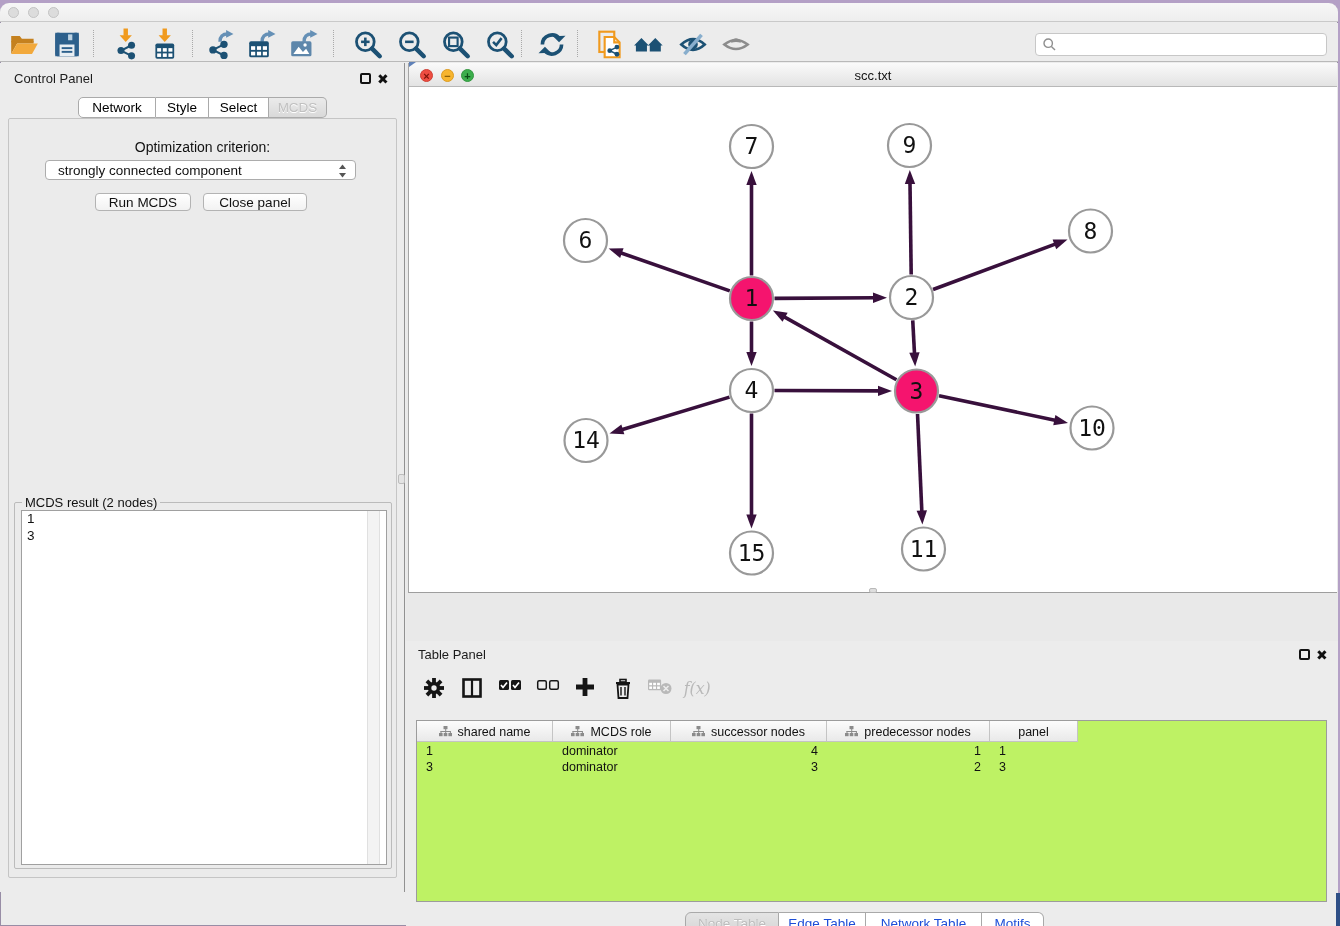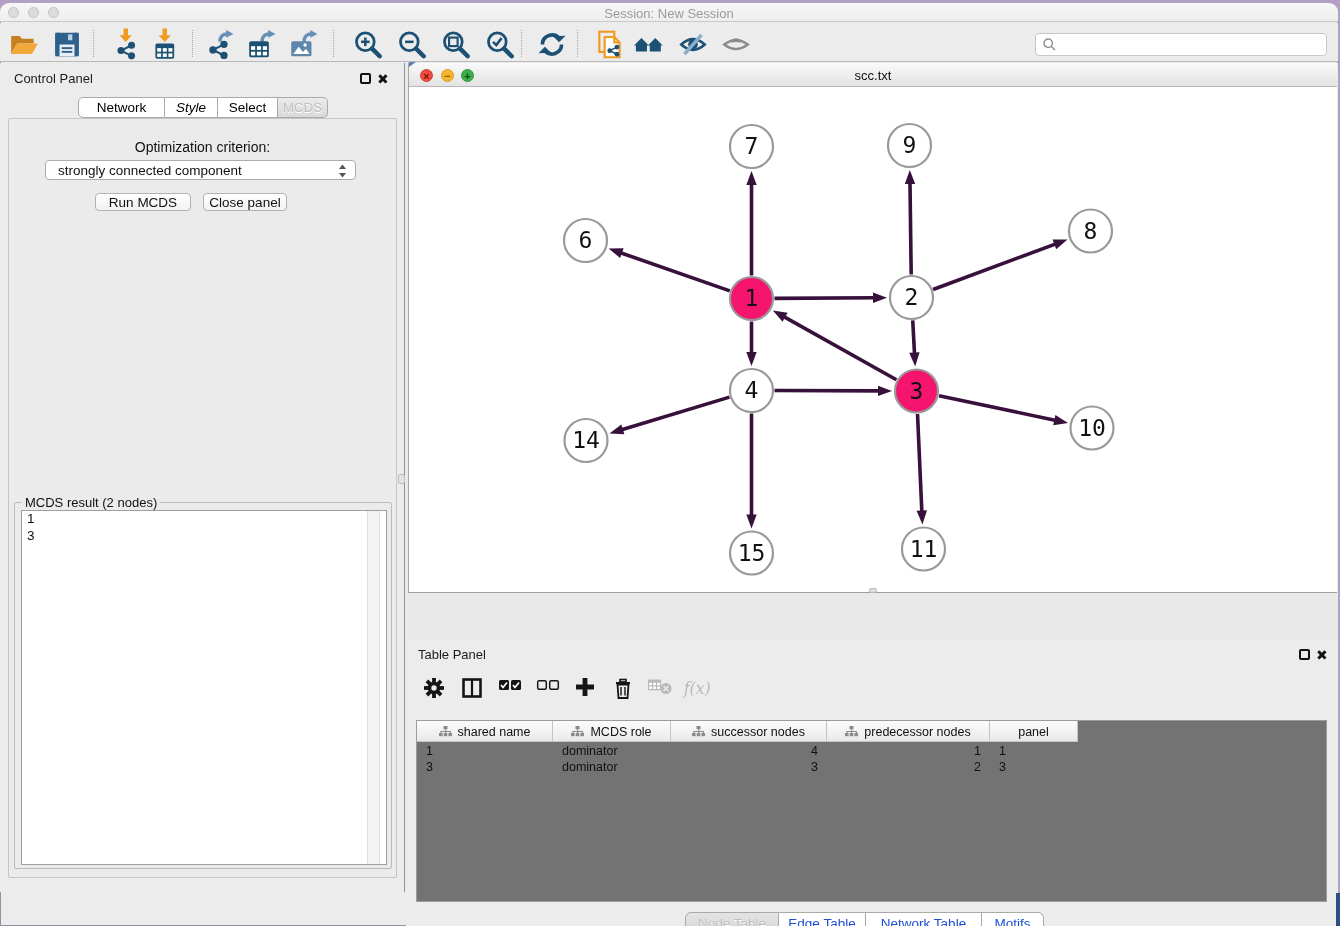--- a/index.html
+++ b/index.html
@@ -117,21 +117,21 @@
   .net-title { position:absolute; left:0; right:0; top:5px; text-align:center; font-size:13px; color:#111; }
   .light { position:absolute; top:6px; width:13px; height:13px; border-radius:50%; font-size:11px; line-height:13px; text-align:center; font-weight:bold; }
   .net-canvas { position:absolute; left:0; top:25px; width:928px; height:504px; background:#fff; }
   .canvas-handle { position:absolute; left:460px; bottom:-1px; width:8px; height:5px;
     background:#dedede; border:1px solid #b9b9b9; border-radius:2px; }
   .blue-corner { position:absolute; left:0px; top:-1px; width:9px; height:6px; }
 
   
   .table-panel { position:absolute; left:0px; top:532px; width:1004px; height:297px; background:#ececec;margin-top:46px; }
   .tp-toolbar-icon { position:absolute; top:36px; width:30px; height:30px; display:flex; justify-content:center; }
-  .data-table { position:absolute; left:10px; top:79px; width:911px; height:182px; background:#737373; border:1px solid #9c9c9c; overflow:hidden; }
+  .data-table { position:absolute; left:10px; top:79px; width:911px; height:182px; background:#bef264; border:1px solid #9c9c9c; overflow:hidden; }
   .dt-header { position:absolute; left:0; top:0; height:21px; display:flex;
     background:linear-gradient(#fcfcfc,#e9e9e9); border-bottom:1px solid #c4c4c4; }
   .dt-hcell { height:21px; display:flex; align-items:center; justify-content:center;
     border-right:1px solid #c4c4c4; font-size:12.5px; color:#111; gap:6px; }
   .dt-row { position:absolute; left:0; height:16px; display:flex; }
   .dt-cell { font-size:12.5px; color:#111; line-height:16px; white-space:nowrap; overflow:hidden; }
 
   .bottom-tabs { position:absolute; left:279px; top:271px; height:22px; display:flex; }
   .btab { height:22px; background:#fff; border:1px solid #a9a9a9; border-left:none;
     font-size:13.5px; color:#1d4ed8; display:flex; align-items:center; justify-content:center; }
@@ -154,21 +154,20 @@
 </style>
 </head>
 <body>
 
 <div class="app-window">
 
   <div class="titlebar">
     <div class="tl-dot" style="left:8px"></div>
     <div class="tl-dot" style="left:28px"></div>
     <div class="tl-dot" style="left:48px"></div>
-    <div class="title">Session: New Session</div>
   </div>
 
   <div class="toolbar" id="main-toolbar">
     <div class="searchbox">
       <svg width="15" height="15" viewBox="0 0 15 15">
         <circle cx="6.2" cy="6.2" r="4.2" fill="none" stroke="#8e8e8e" stroke-width="1.4"></circle>
         <line x1="9.4" y1="9.4" x2="13" y2="13" stroke="#8e8e8e" stroke-width="1.4"></line>
       </svg>
     </div>
   <div class="tb-icon" style="left: 8px;">
@@ -346,37 +345,37 @@
     </div>
 
   <div class="main-area">
 
     <div class="control-panel">
       <div class="panel-header-title">Control Panel</div>
       <div class="float-btn" style="left:360px; top:10px;"></div>
       <div class="close-btn" style="left:377px; top:10px;">✖</div>
 
       <div class="ctrl-tabs" id="ctrl-tabs">
-          <div class="tab first" style="width: 87px;">Network</div>
-          <div class="tab" style="width: 53px; font-style: italic;">Style</div>
+          <div class="tab first" style="width: 78px;">Network</div>
+          <div class="tab" style="width: 53px;">Style</div>
           <div class="tab" style="width: 60px;">Select</div>
-          <div class="tab last active" style="width: 50px;">MCDS</div>
+          <div class="tab last active" style="width: 58px;">MCDS</div>
         </div>
 
       <div class="ctrl-content">
         <div class="opt-label">Optimization criterion:</div>
         <div class="dropdown">
           <span>strongly connected component</span>
           <svg class="dd-arrows" width="11" height="16" viewBox="0 0 11 16">
             <path d="M2 6 L5.5 1.5 L9 6 Z" fill="#555"></path>
             <path d="M2 10 L5.5 14.5 L9 10 Z" fill="#555"></path>
           </svg>
         </div>
         <div class="btn" style="left:86px; width:96px;">Run MCDS</div>
-        <div class="btn" style="left:194px; width:84px;">Close panel</div>
+        <div class="btn" style="left:194px; width:104px;">Close panel</div>
 
         <div class="mcds-fieldset">
           <div class="mcds-legend">MCDS result (2 nodes)</div>
           <div class="mcds-list" id="mcds-list">
             <div class="mcds-scroll"></div>
           <div class="mcds-item">1</div>
               <div class="mcds-item">3</div>
             </div>
         </div>
       </div>

